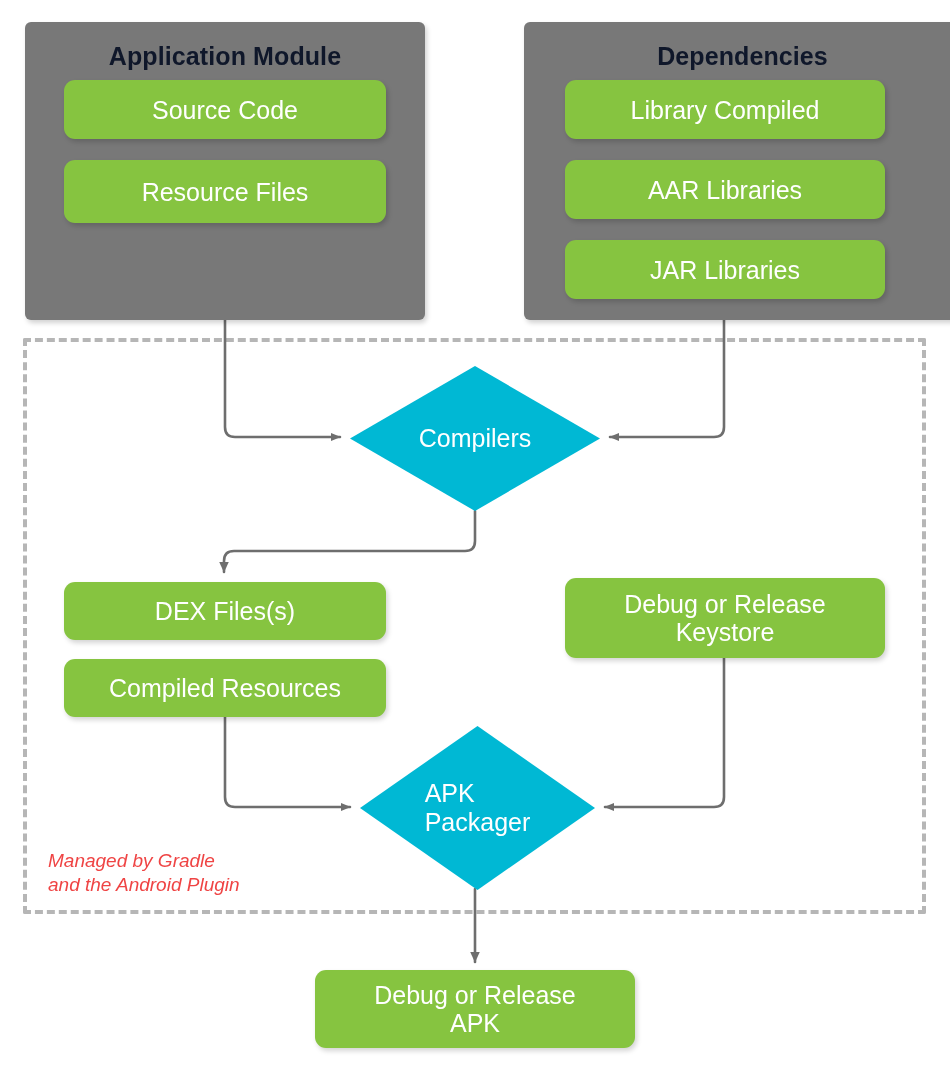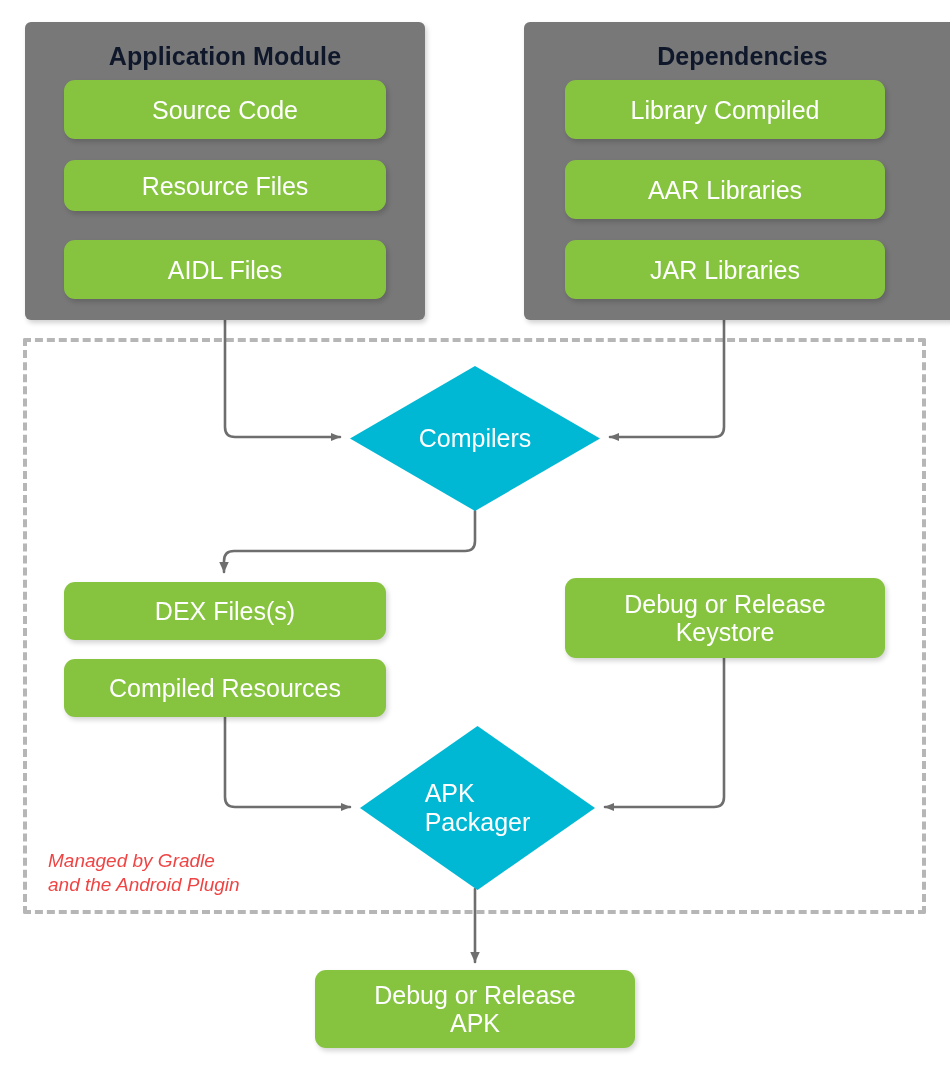--- a/index.html
+++ b/index.html
@@ -121,22 +121,21 @@
     <path d="M225,716 L225,797 Q225,807 235,807 L350,807" fill="none" stroke="#6E6E6E" stroke-width="2.6" stroke-linecap="round" marker-end="url(#arrowR)"></path>
 
     <path d="M724,658 L724,797 Q724,807 714,807 L605,807" fill="none" stroke="#6E6E6E" stroke-width="2.6" stroke-linecap="round" marker-end="url(#arrowL)"></path>
 
     <path d="M475,889 L475,962" fill="none" stroke="#6E6E6E" stroke-width="2.6" stroke-linecap="round" marker-end="url(#arrowD)"></path>
   </svg>
 
   <div class="group-panel" style="left:25px; top:22px; width:400px; height:298px;">
     <div class="group-title" style="top:20px;">Application Module</div>
     <div class="green-box" style="left:39px; top:58px; width:322px; height:59px;">Source Code</div>
-    <div class="green-box" style="left:39px; top:138px; width:322px; height:51px;">Resource Files</div>
-    <div class="green-box" style="left:39px; top:218px; width:322px; height:59px;">AIDL Files</div>
+    <div class="green-box" style="left:39px; top:138px; width:322px; height:63px;">Resource Files</div>
   </div>
 
   <div class="group-panel" style="left:524px; top:22px; width:401px; height:298px;padding-left:36px;">
     <div class="group-title" style="top:20px;">Dependencies</div>
     <div class="green-box" style="left:41px; top:58px; width:320px; height:59px;">Library Compiled</div>
     <div class="green-box" style="left:41px; top:138px; width:320px; height:59px;">AAR Libraries</div>
     <div class="green-box" style="left:41px; top:218px; width:320px; height:59px;">JAR Libraries</div>
   </div>
 
   <div class="diamond" style="left:350px; top:366px; width:250px; height:145px;">

